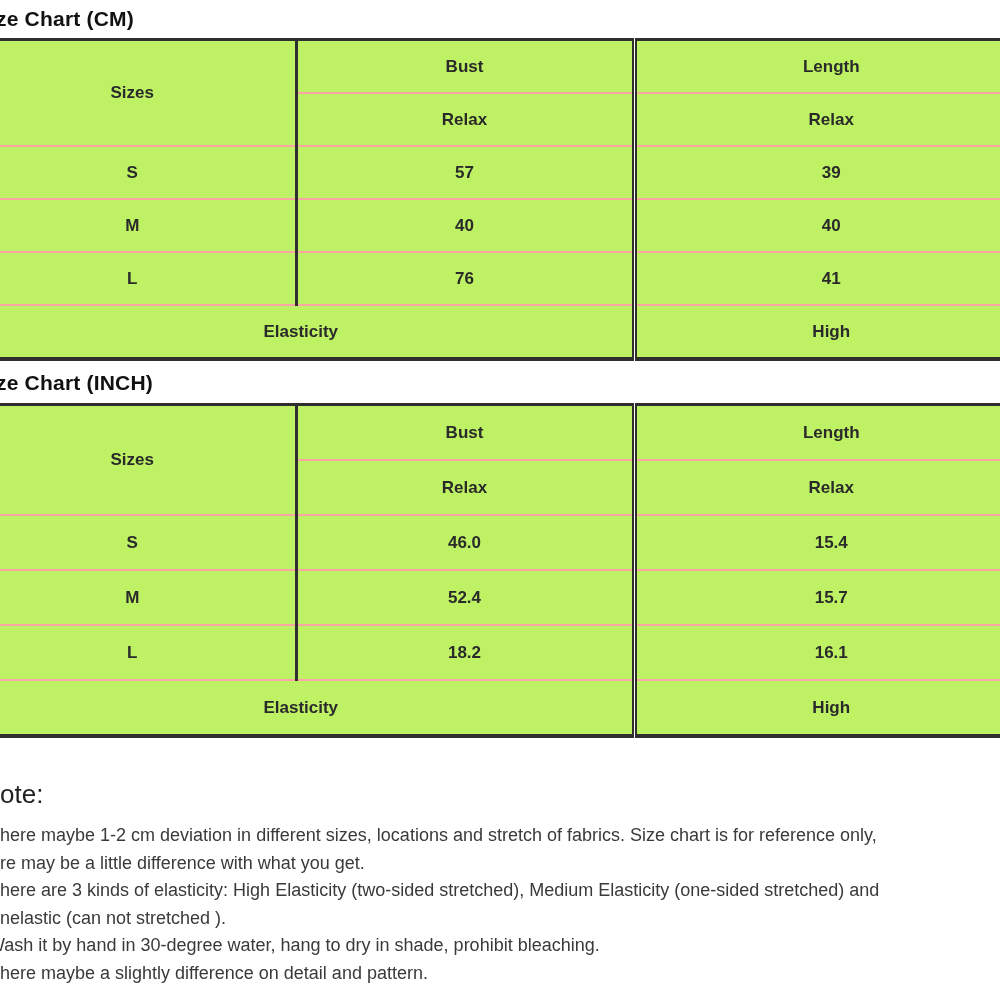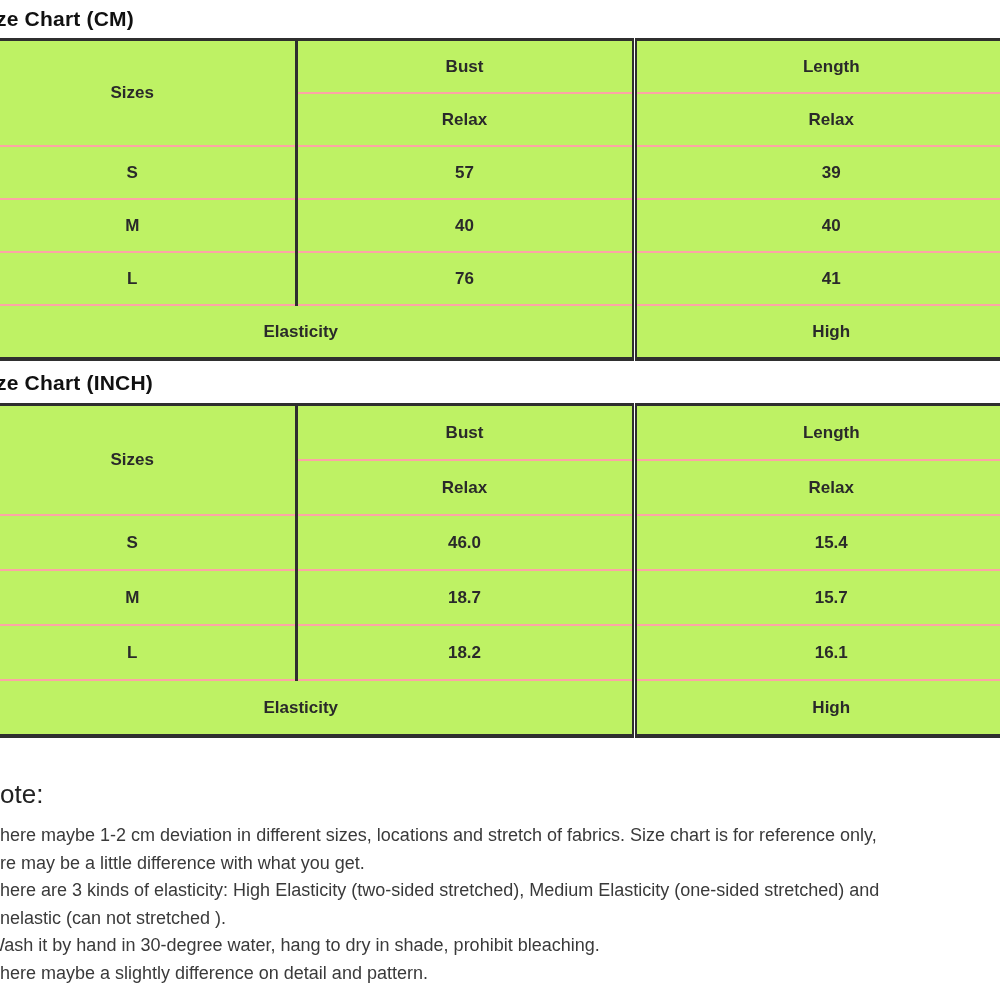--- a/index.html
+++ b/index.html
@@ -111,21 +111,21 @@
         <td>Relax</td>
         <td class="c3">Relax</td>
       </tr>
       <tr>
         <td class="c1">S</td>
         <td>46.0</td>
         <td class="c3">15.4</td>
       </tr>
       <tr>
         <td class="c1">M</td>
-        <td>18.7</td>
+        <td>52.4</td>
         <td class="c3">15.7</td>
       </tr>
       <tr>
         <td class="c1">L</td>
         <td>18.2</td>
         <td class="c3">16.1</td>
       </tr>
       <tr>
         <td colspan="2">Elasticity</td>
         <td class="c3">High</td>

